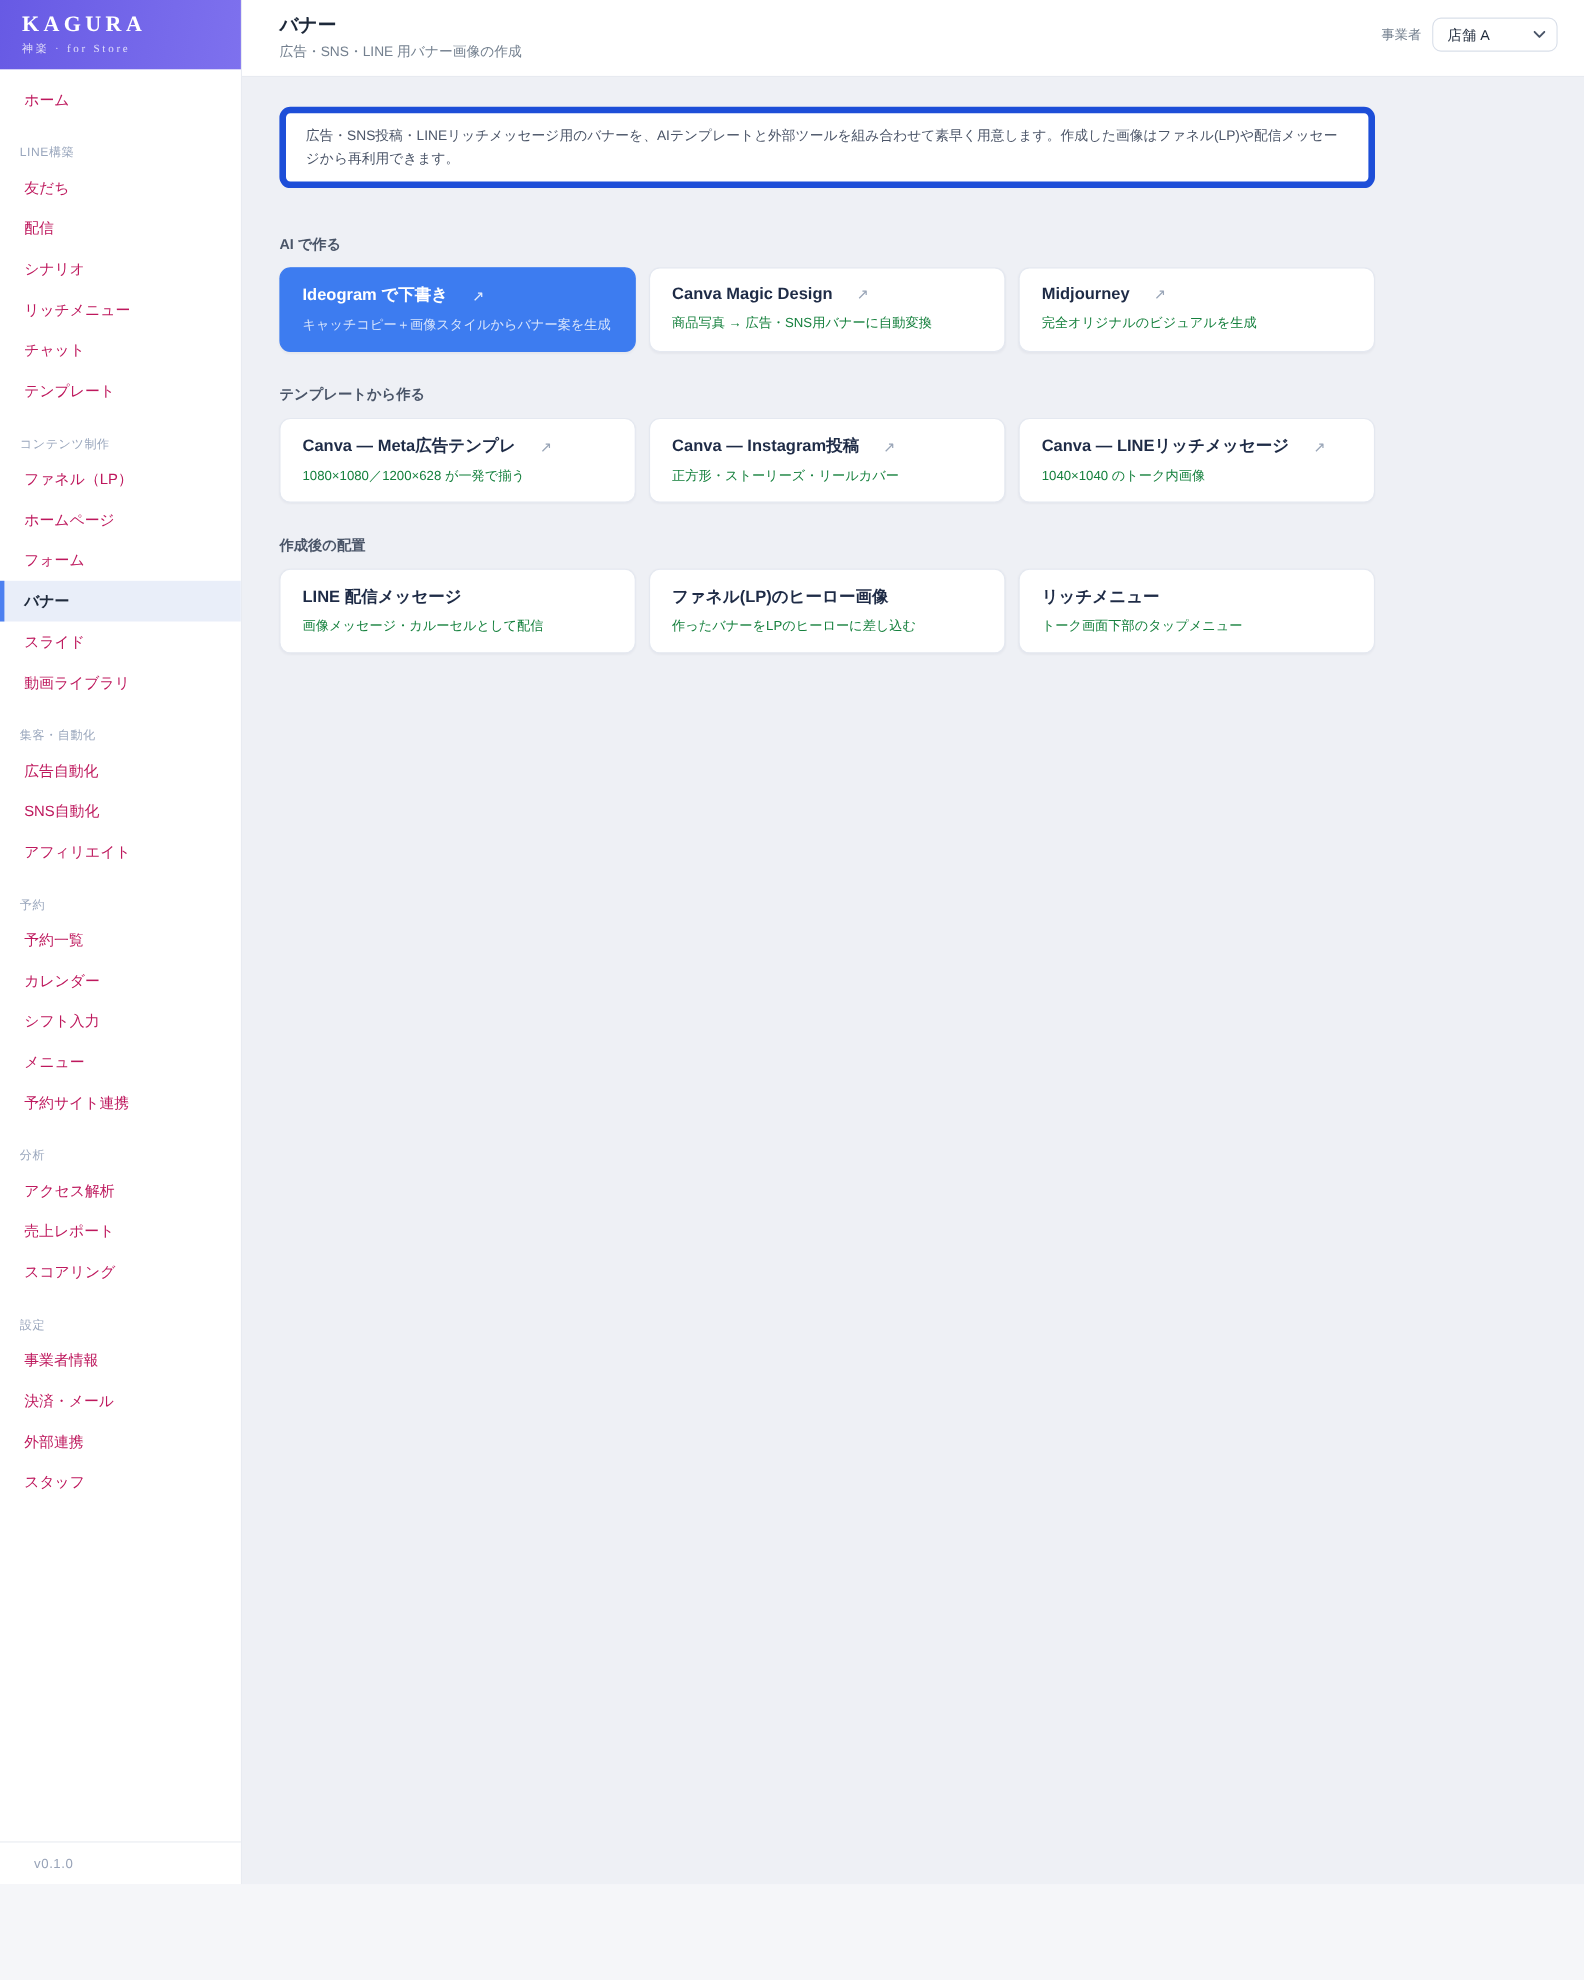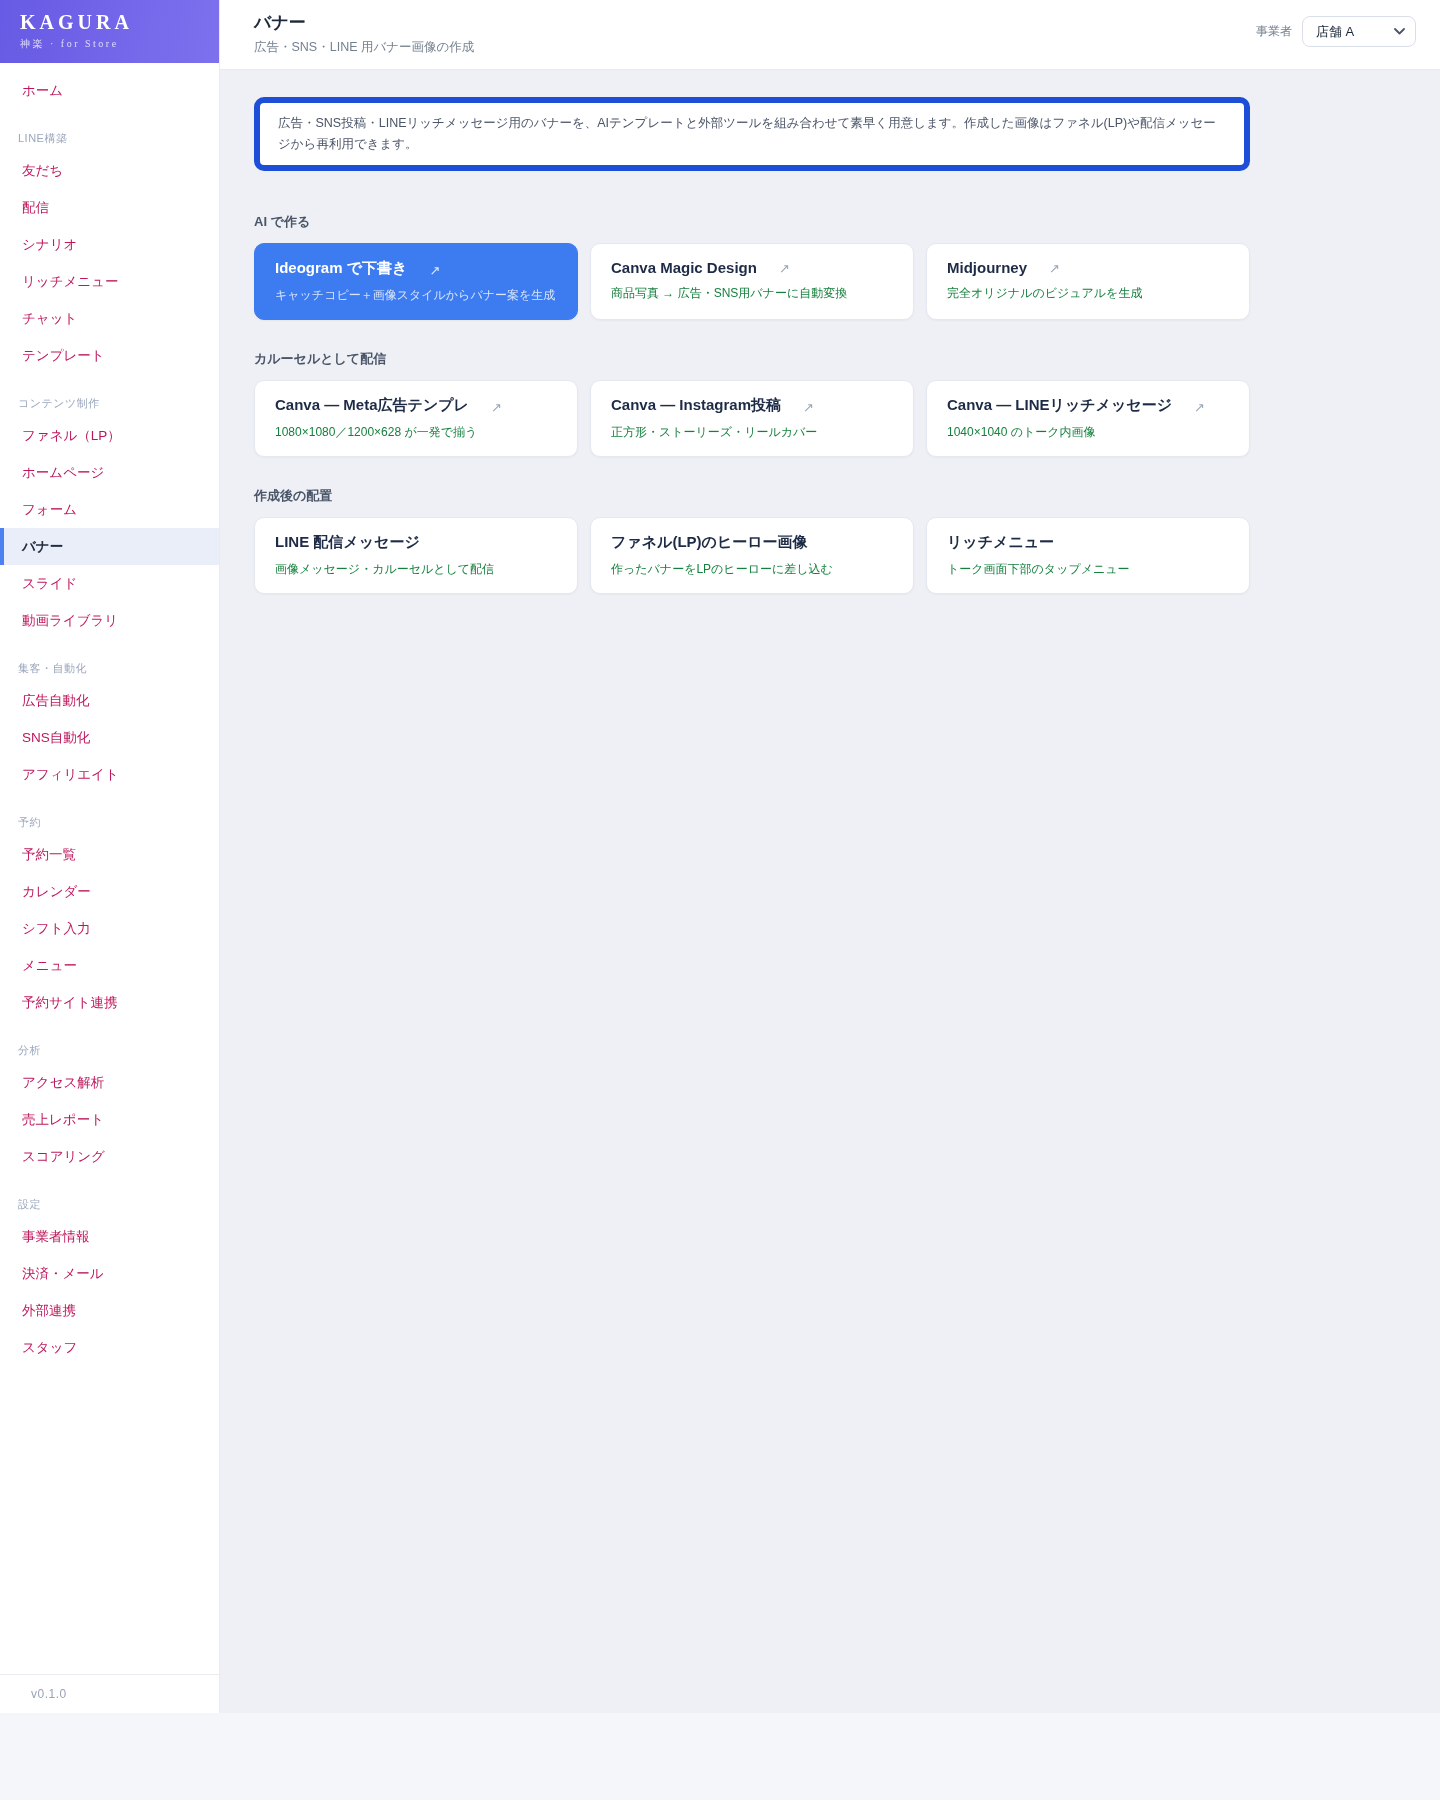--- a/index.html
+++ b/index.html
@@ -184,21 +184,21 @@
               <div class="card">
                 <div class="card-title">
                   <span>Midjourney</span>
                   <span class="ext-icon">↗</span>
                 </div>
                 <div class="card-desc">完全オリジナルのビジュアルを生成</div>
               </div>
             </div>
           </section>
           <section class="section">
-            <div class="section-title">カルーセルとして配信</div>
+            <div class="section-title">テンプレートから作る</div>
             <div class="cards">
               <div class="card">
                 <div class="card-title">
                   <span>Canva — Meta広告テンプレ</span>
                   <span class="ext-icon">↗</span>
                 </div>
                 <div class="card-desc">1080×1080／1200×628 が一発で揃う</div>
               </div>
               <div class="card">
                 <div class="card-title">

